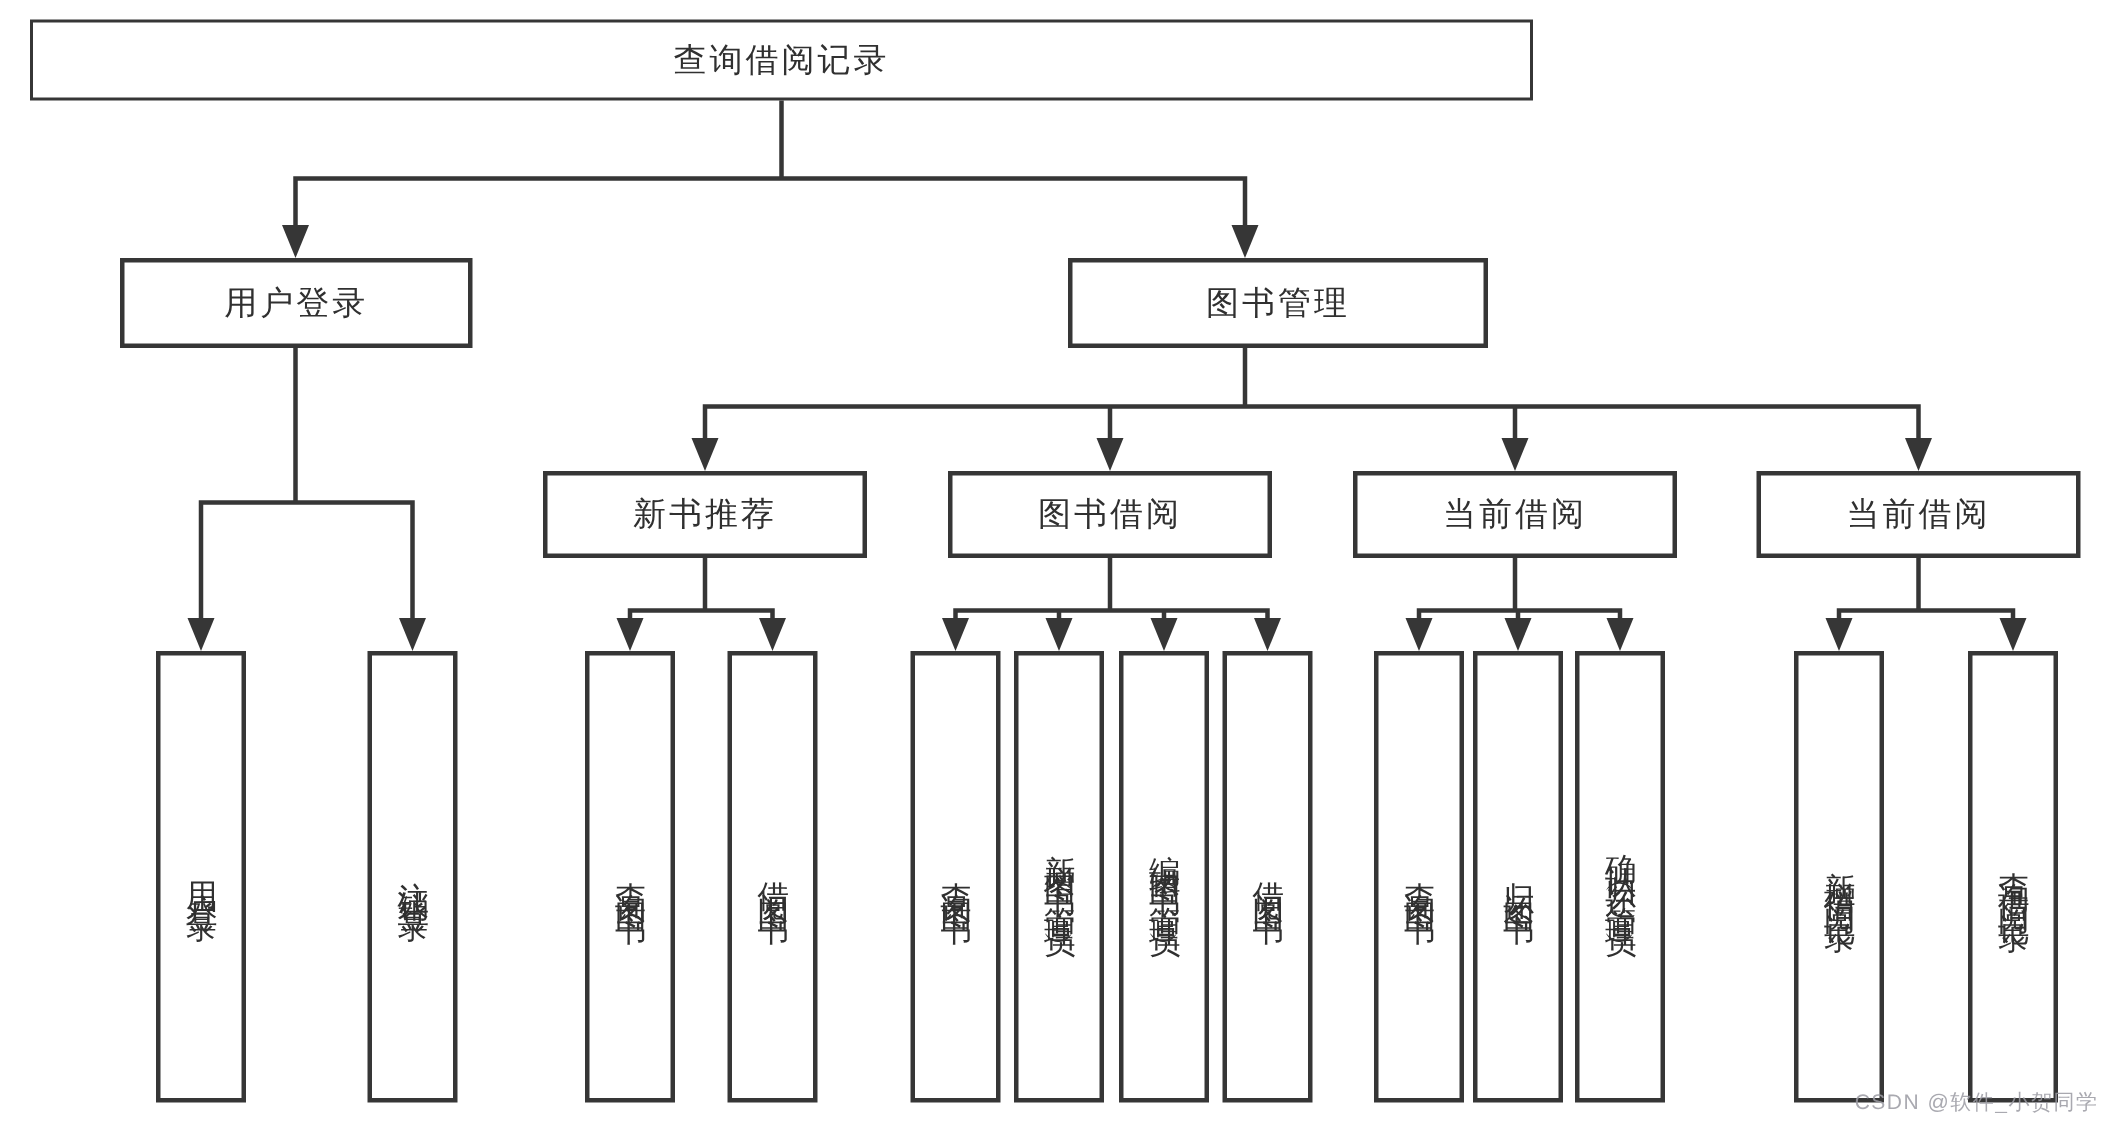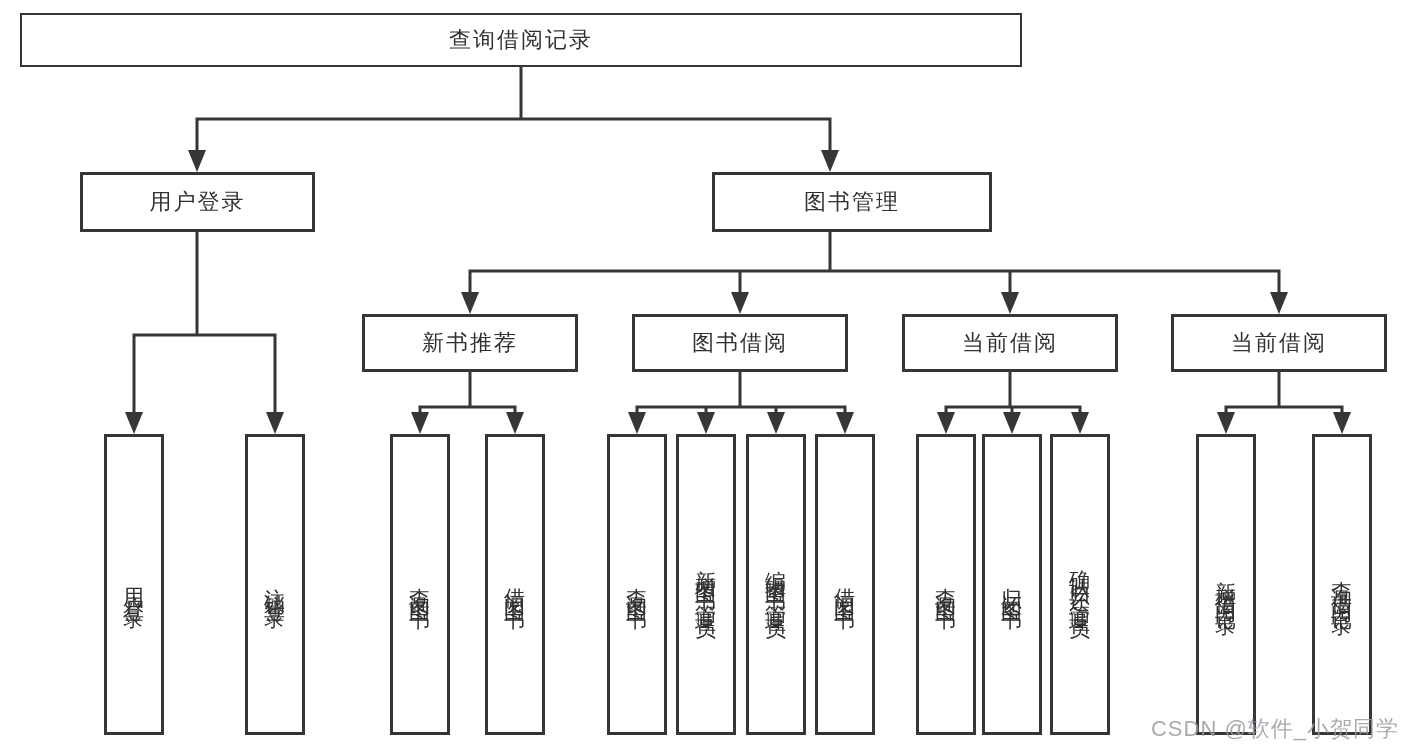--- a/index.html
+++ b/index.html
@@ -34,21 +34,21 @@
   .node.v{font-size:21px;}
   .node.v .vtext{
     writing-mode:vertical-rl;
     text-orientation:mixed;
     letter-spacing:7px;
     line-height:1;
   }
   .watermark{
     position:absolute;
     right:6px;bottom:3px;
-    font-size:22px;
+    font-size:14px;
     color:var(--watermark);
     opacity:.85;
     letter-spacing:1px;
     text-align:right;
   }
 </style>
 </head>
 <body>
 
 <div class="canvas">

